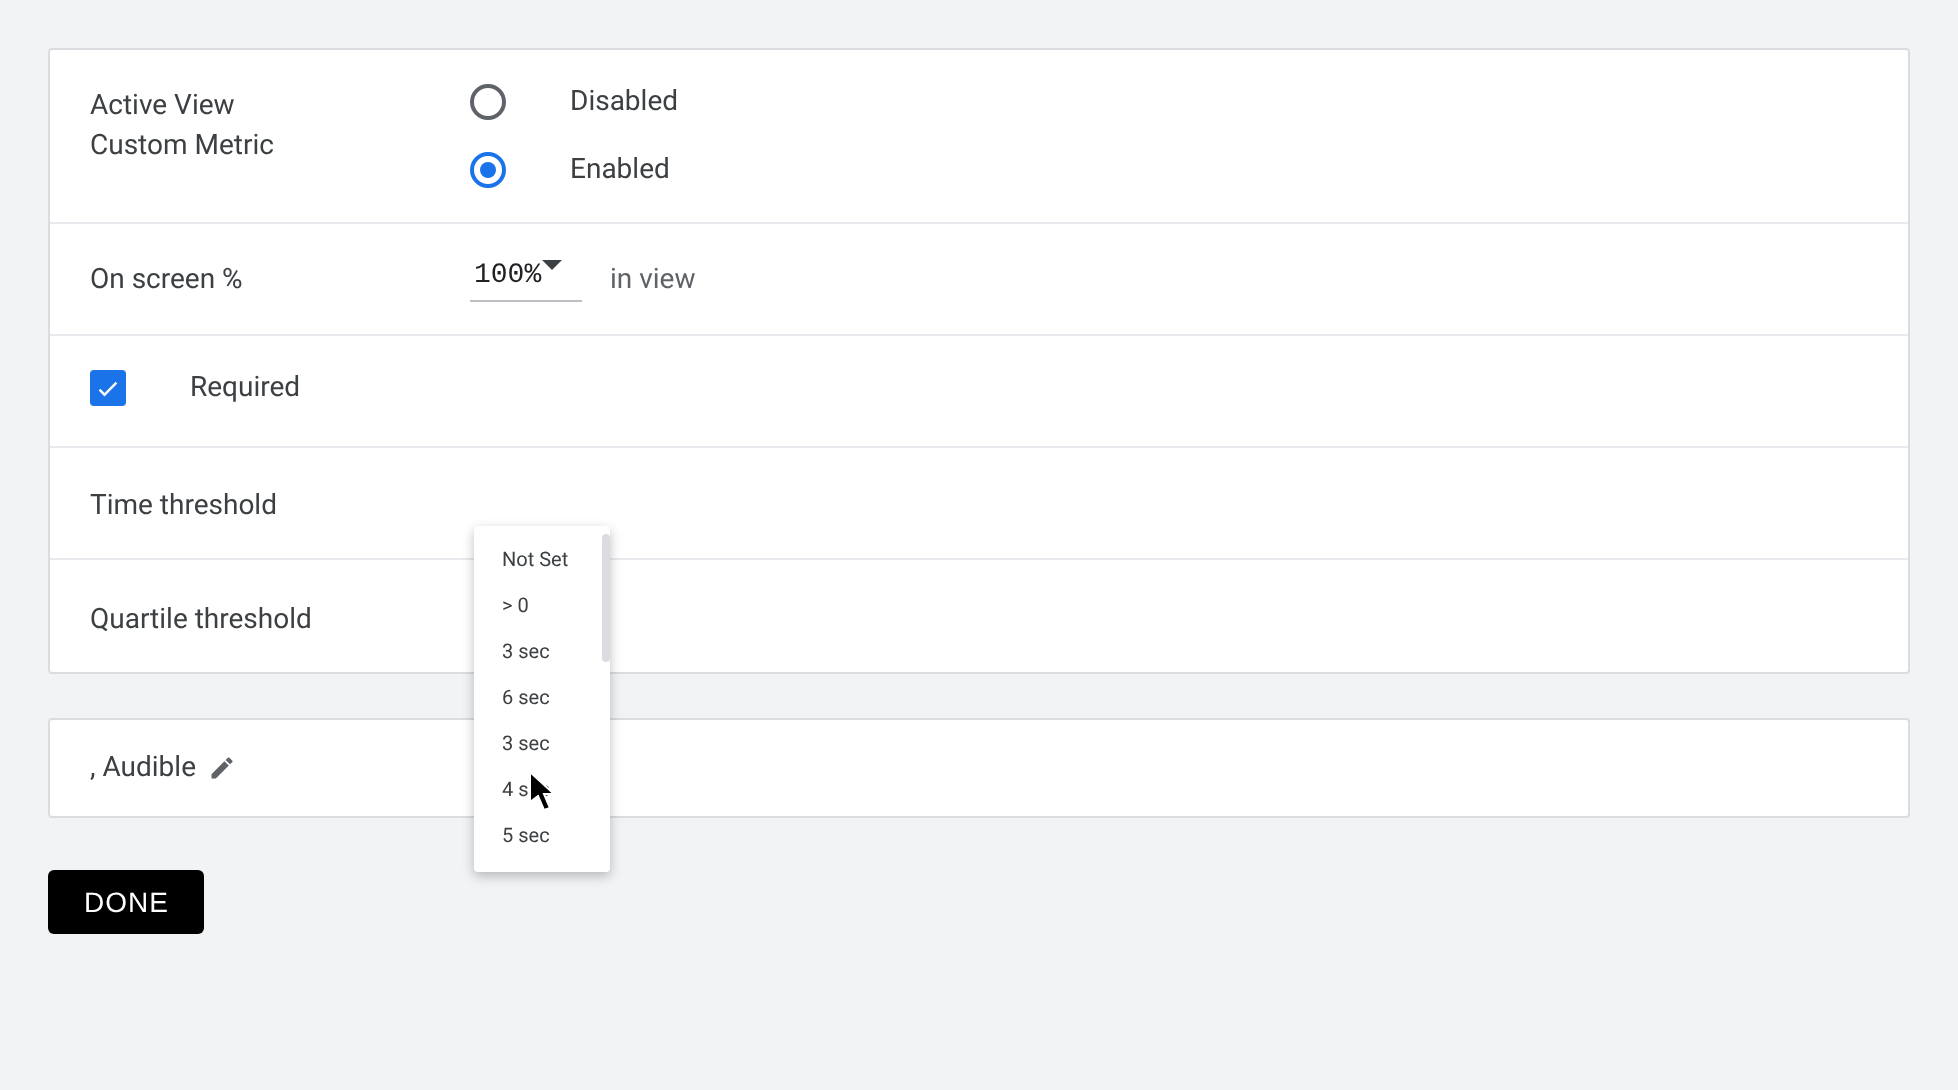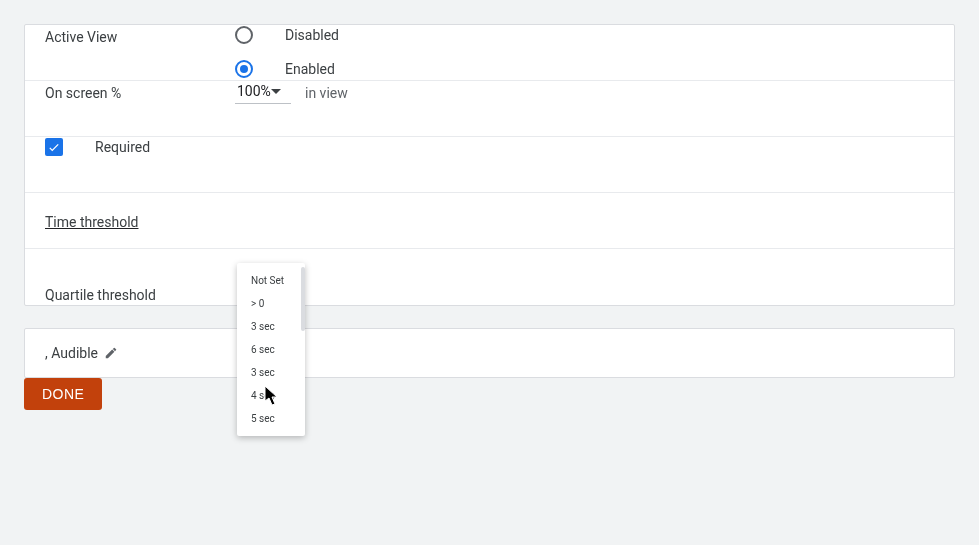--- a/index.html
+++ b/index.html
@@ -17,21 +17,21 @@
     padding: 24px;
   }
   .card {
     background: #fff;
     border: 1px solid #dadce0;
     border-radius: 2px;
   }
   .row {
     display: flex;
     align-items: flex-start;
-    padding: 0 20px;
+    padding: 16px 20px;
     border-bottom: 1px solid #e8eaed;
     min-height: 56px;
   }
   .row:last-child { border-bottom: none; }
   .label-col {
     width: 190px;
     flex: 0 0 190px;
     color: #3c4043;
     font-size: 14px;
     line-height: 20px;
@@ -67,25 +67,26 @@
     background: #1a73e8;
     border-radius: 2px;
     display: flex; align-items: center; justify-content: center;
     cursor: pointer;
   }
   .checkbox-box svg { display: block; }
   .select-inline {
     display: flex; align-items: center; gap: 14px;
   }
   .select-control {
-    display: flex; align-items: center; 
+    display: flex; 
     border-bottom: 1px solid #bdc1c6;
     padding: 2px 2px 4px 2px;
     min-width: 56px;
     cursor: pointer;
+    font-family: Liberation Mono, monospace;
   }
   .select-value { color: #202124; }
   .caret {
     width: 0; height: 0;
     border-left: 5px solid transparent;
     border-right: 5px solid transparent;
     border-top: 5px solid #3c4043;
   }
   .suffix { color: #5f6368; }
   .name-card {
@@ -94,21 +95,22 @@
   .name-row {
     display: flex; align-items: center;
     padding: 16px 20px;
   }
   .name-value {
     display: flex; align-items: center; gap: 6px;
     color: #3c4043;
   }
   .edit-icon svg { display: block; }
   .done-btn {
-    background: #c2410c;
+    margin-top: 26px;
+    background: #000000;
     color: #fff;
     border: none;
     border-radius: 3px;
     padding: 8px 18px;
     font-size: 14px;
     font-weight: 500;
     letter-spacing: 0.5px;
     cursor: pointer;
   }
   .dropdown-menu {
@@ -144,20 +146,21 @@
 </head>
 <body>
 
 <div class="page">
 
   <div class="card">
 
     <div class="row">
       <div class="label-col">
         <div>Active View</div>
+        <div>Custom Metric</div>
       </div>
       <div class="control-col">
         <div class="radio-item">
           <span class="radio-outer"></span>
           <span class="opt-label">Disabled</span>
         </div>
         <div class="radio-item">
           <span class="radio-outer selected">
               <span class="radio-inner"></span>
             </span>
@@ -185,21 +188,21 @@
           <span class="checkbox-box">
             <svg width="14" height="14" viewBox="0 0 24 24">
                 <path d="M9 16.2l-3.5-3.5L4 14.2 9 19.2 20 8.2l-1.5-1.5z" fill="#fff"></path>
               </svg>
           </span>
           <span class="opt-label">Required</span>
         </div>
       </div>
     </div>
 
-    <div class="row" style="align-items:center;text-decoration:underline;">
+    <div class="row" style="align-items:center;">
       <div class="label-col">Time threshold</div>
     </div>
 
     <div class="row" style="align-items:flex-end;">
       <div class="label-col">Quartile threshold</div>
       <div class="control-col"></div>
     </div>
 
   </div>
 

